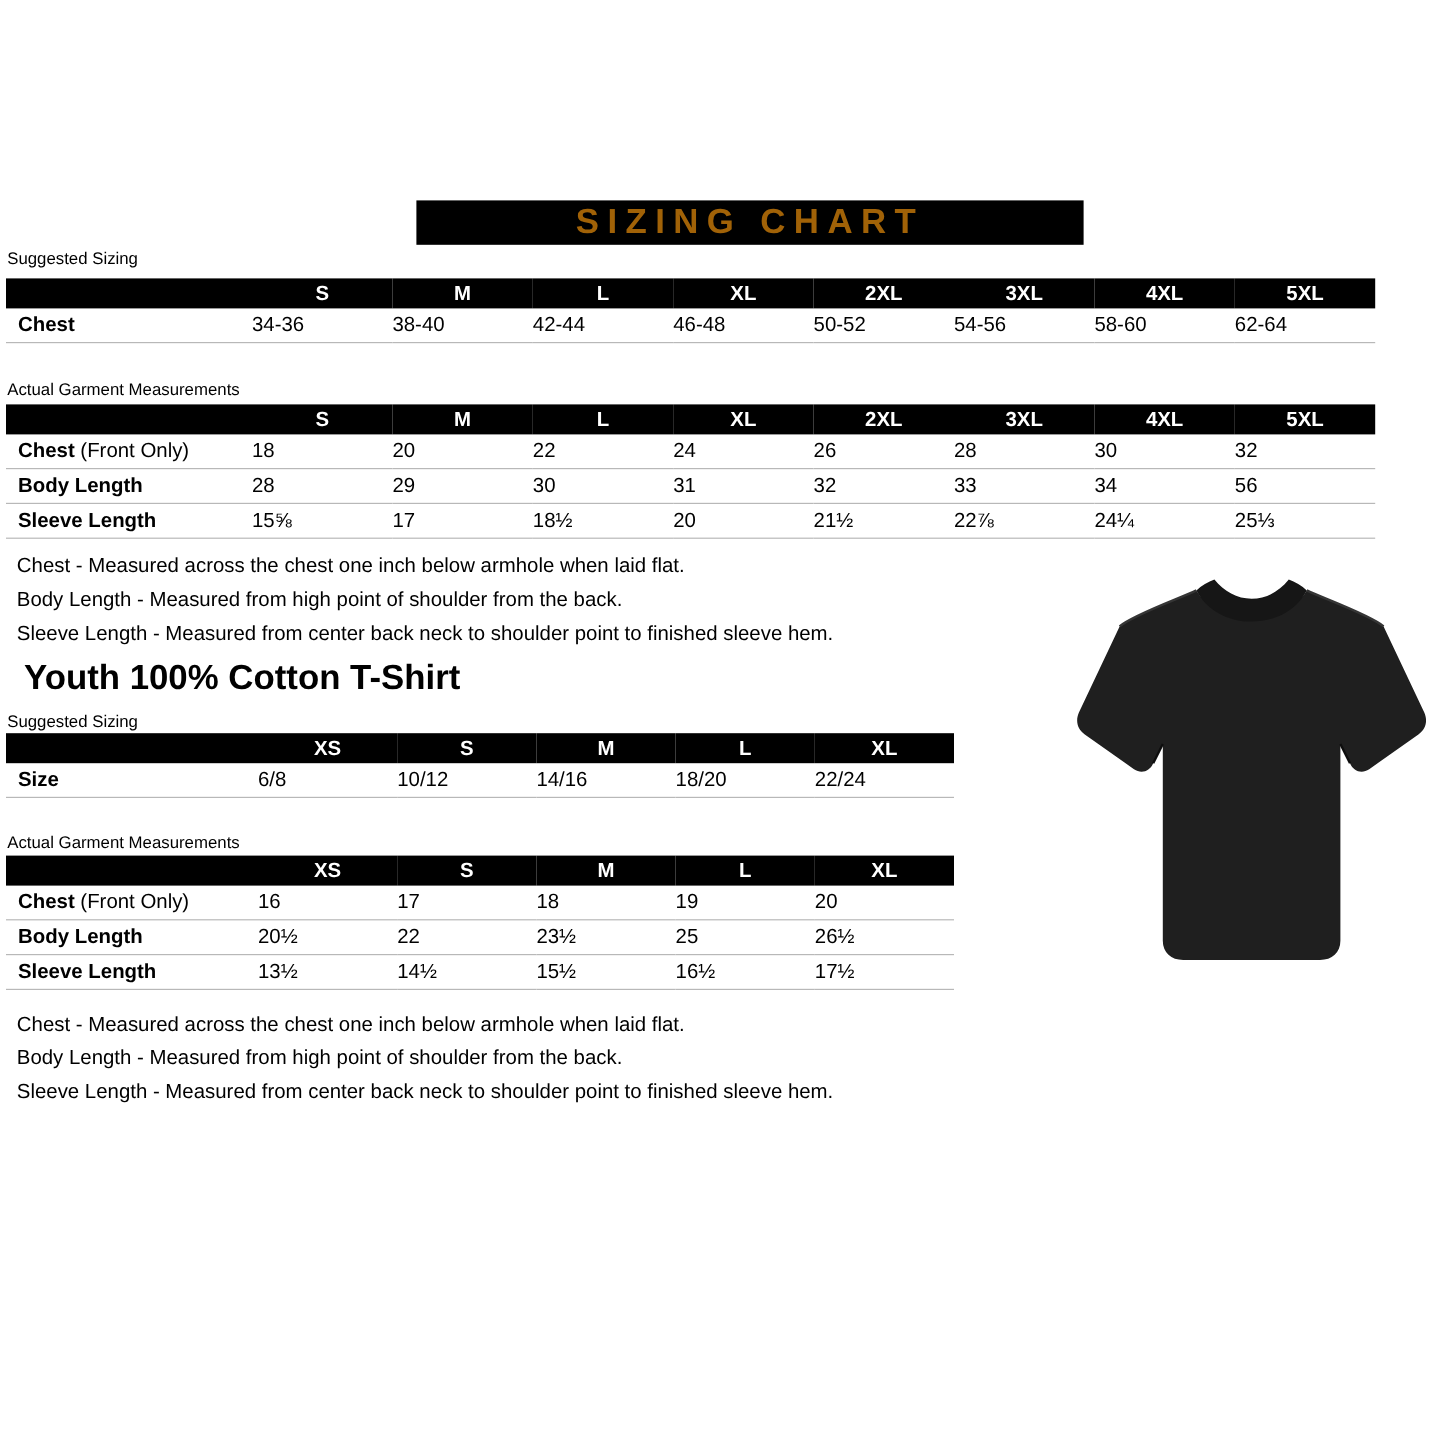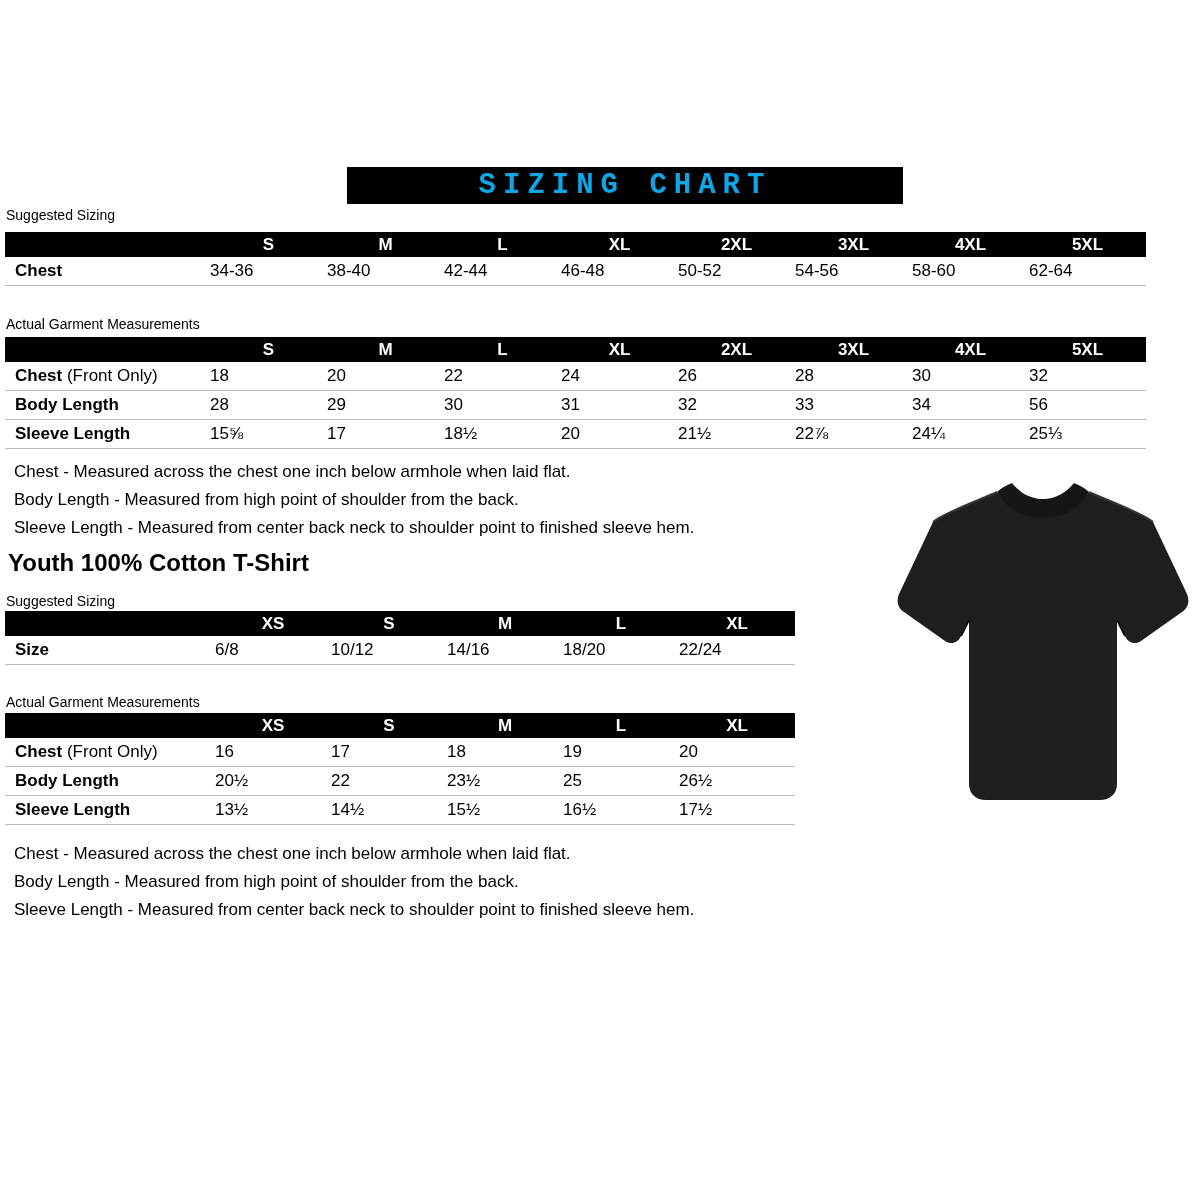--- a/index.html
+++ b/index.html
@@ -21,35 +21,34 @@
   .main-title {
     left: 14px; top: 164px;
     font-size: 27px;
     font-weight: 400;
     letter-spacing: 0.5px;
   }
   .banner {
     left: 347px; top: 167px;
     width: 556px; height: 37px;
     background: #000000;
-    color: #0ea5e9;
+    color: #a16207;
     font-size: 29px;
     font-weight: bold;
     letter-spacing: 7px;
     text-align: center;
     line-height: 37px;
-    font-family: Liberation Mono, monospace;
   }
   .section-label {
     font-size: 14px;
     font-weight: 400;
   }
   .youth-title {
-    left: 8px; top: 549px;
-    font-size: 24px;
+    left: 20px; top: 549px;
+    font-size: 29px;
     font-weight: bold;
   }
 
   table.sizing-table {
     border-collapse: collapse;
     table-layout: fixed;
     background: #ffffff;
   }
   table.adult { width: 1141px; }
   table.youth { width: 790px; }

